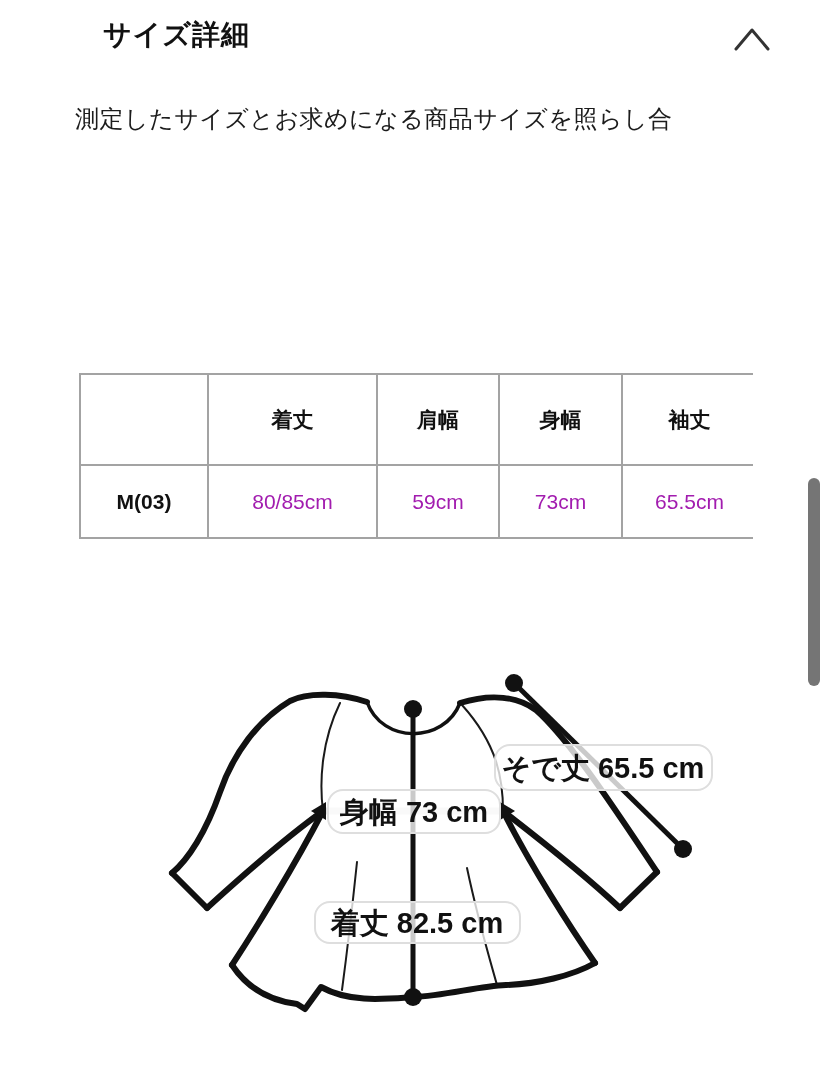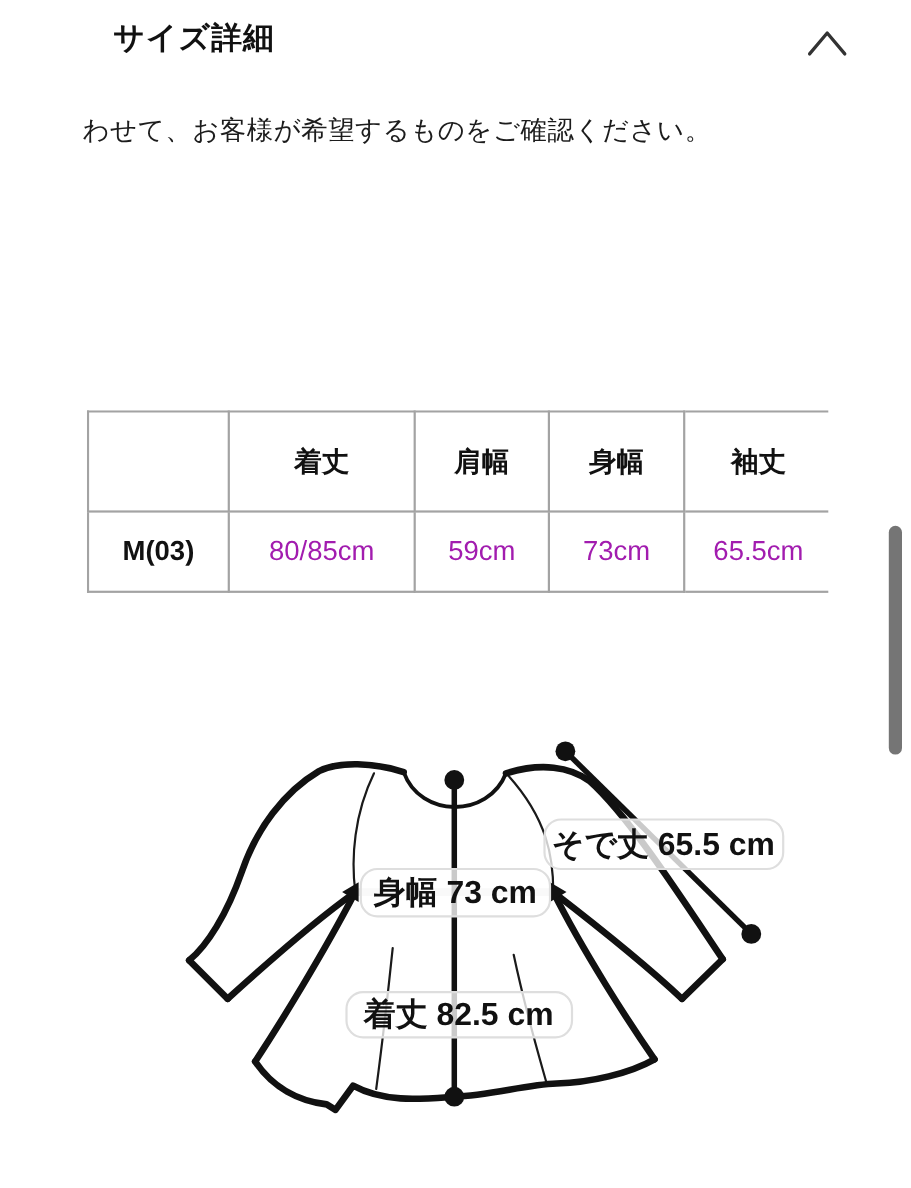--- a/index.html
+++ b/index.html
@@ -25,21 +25,21 @@
   }
   
   .table-wrap{
     position:absolute;left:79px;top:373px;width:674px;overflow:hidden;
   }
   table.size-table{
     border-collapse:collapse;table-layout:fixed;width:676px;
   }
   table.size-table th,table.size-table td{
     border:2px solid #a3a3a3;text-align:center;vertical-align:middle;
-    font-size:25px;padding:0;background:#fff;
+    font-size:21px;padding:0;background:#fff;
   }
   table.size-table th:last-child,table.size-table td:last-child{border-right:none;}
   table.size-table thead tr{height:91px;}
   table.size-table tbody tr{height:73px;margin-left:48px;}
   table.size-table th{font-weight:700;color:#111;}
   td.row-label{font-weight:700;color:#111;}
   td.cell-val{font-weight:400;color:#a21caf;}
   
   .scrollbar-thumb{
     position:absolute;left:808px;top:478px;width:12px;height:208px;
@@ -58,21 +58,21 @@
 <div class="section-header">
   <div class="section-title">サイズ詳細</div>
   <button class="collapse-btn">
     <svg width="48" height="44" viewBox="0 0 48 44">
       <polyline points="8,31 24,12 40,31" fill="none" stroke="#333" stroke-width="3" stroke-linecap="round" stroke-linejoin="round"></polyline>
     </svg>
   </button>
 </div>
 
 <div class="description">
-  <div>わせて、お客様が希望するものをご確認ください。</div>
+  <div>測定したサイズとお求めになる商品サイズを照らし合</div>
 </div>
 
 <div class="table-wrap">
   <table class="size-table">
     <colgroup>
       <col style="width:128px">
         <col style="width:169px">
         <col style="width:122px">
       <col style="width:123px">
         <col style="width:134px">

